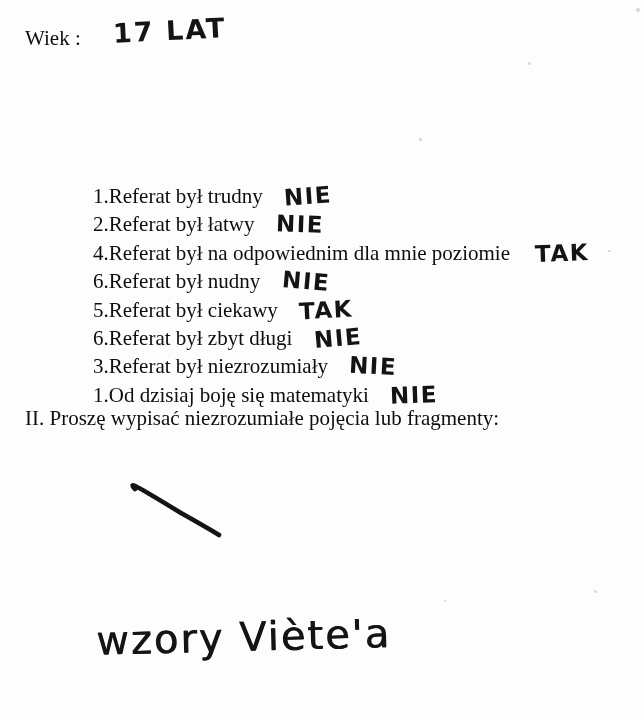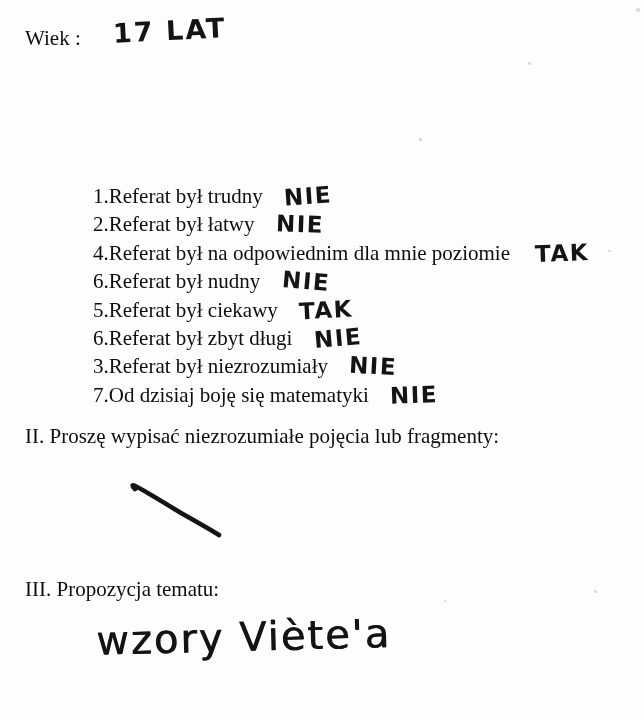--- a/index.html
+++ b/index.html
@@ -45,21 +45,21 @@
     transform:rotate(-4deg);
   }
   .qlist li:nth-child(2) .ans{transform:rotate(2deg);}
   .qlist li:nth-child(3) .ans{transform:rotate(-2deg);margin-left:20px;}
   .qlist li:nth-child(4) .ans{transform:rotate(5deg);}
   .qlist li:nth-child(5) .ans{transform:rotate(-3deg);}
   .qlist li:nth-child(6) .ans{transform:rotate(-5deg);}
   .qlist li:nth-child(7) .ans{transform:rotate(3deg);}
   .qlist li:nth-child(8) .ans{transform:rotate(-2deg);}
   
-  .heading2{position:absolute;left:25px;top:424px;font-size:21px;}
+  .heading2{position:absolute;left:25px;top:406px;font-size:21px;}
   .heading3{position:absolute;left:25px;top:577px;font-size:21px;}
   
   .stroke-mark{position:absolute;left:119px;top:477px;}
   
   .topic{
     position:absolute;left:96px;top:614px;
     font-size:40px;font-weight:normal;
     letter-spacing:2px;
     transform:rotate(-1.5deg);
     text-shadow:0.7px 0 0 currentColor;
@@ -107,32 +107,31 @@
     </li>
     <li>
       <span class="print">6.Referat był zbyt długi</span>
       <span class="hand ans">NIE</span>
     </li>
     <li>
       <span class="print">3.Referat był niezrozumiały</span>
       <span class="hand ans">NIE</span>
     </li>
     <li>
-      <span class="print">7.Od dzisiaj boję się matematyki</span>
+      <span class="print">1.Od dzisiaj boję się matematyki</span>
       <span class="hand ans">NIE</span>
     </li>
   </ol>
 
   <div class="heading2">II. Proszę wypisać niezrozumiałe pojęcia lub fragmenty:</div>
 
   <svg class="stroke-mark" width="118" height="70" viewBox="0 0 118 70" aria-hidden="true">
     <path d="M16,12 C12,8 13,7 18,10 C24,13 44,25 62,36 C78,45 92,53 100,58" fill="none" stroke="#141414" stroke-width="4.6" stroke-linecap="round"></path>
   </svg>
 
-  <div class="heading3">III. Propozycja tematu:</div>
 
   <div class="hand topic">wzory Viète'a</div>
 
   <div class="speck s1"></div>
   <div class="speck s2"></div>
   <div class="speck s3"></div>
   <div class="speck s4"></div>
   <div class="speck s5"></div>
   <div class="speck s6"></div>
 

